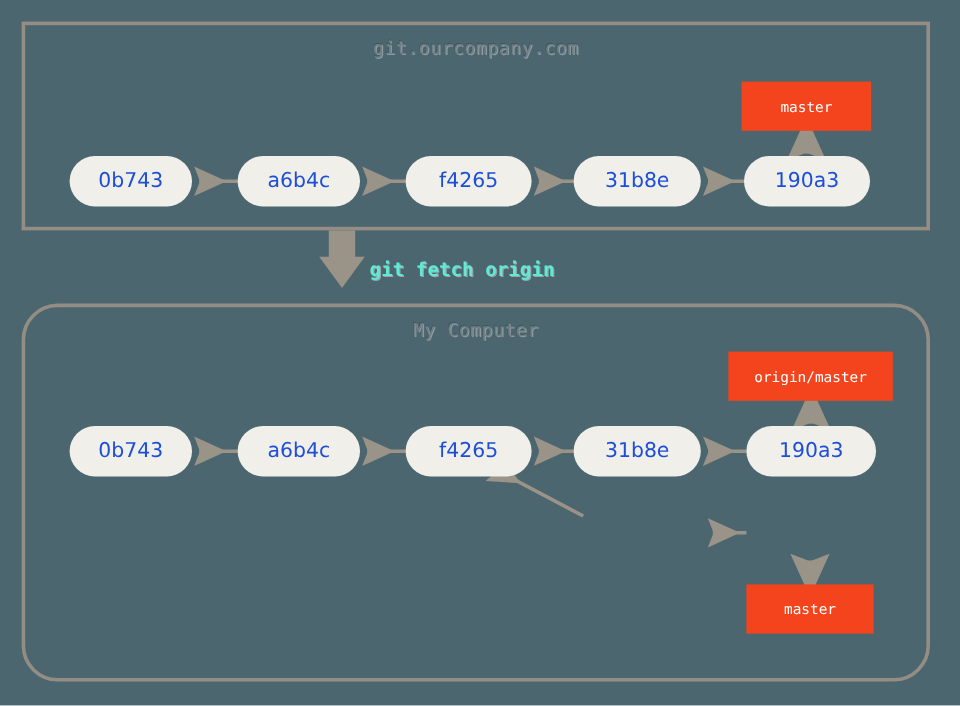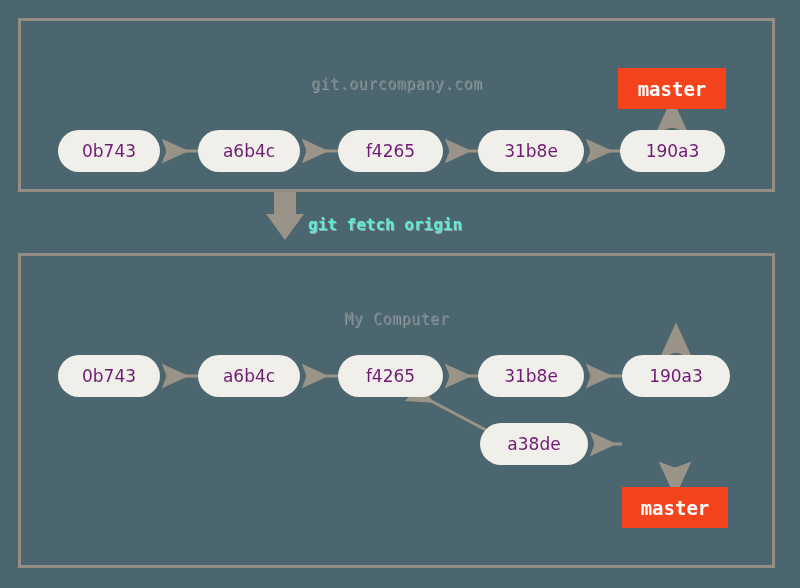--- a/index.html
+++ b/index.html
@@ -26,46 +26,44 @@
     position: absolute;
     width: 100%;
     text-align: center;
     top: 10px;
     left: 0;
     color: #6f7f84;
     font-family: "DejaVu Sans Mono", "Liberation Mono", monospace;
     font-size: 15px;
     letter-spacing: 0.5px;
     text-shadow: 1px 1px 0 #8d9ba0, -0.5px -0.5px 0 #3e555e;
-    margin-top: 44px;
   }
   .commit {
     position: absolute;
     height: 42px;
     background: #f0efe9;
     border-radius: 21px;
     display: flex;
     align-items: center;
     justify-content: center;
-    color: #701a75;
+    color: #1d4ed8;
     font-family: "DejaVu Sans", "Liberation Sans", sans-serif;
     font-size: 17px;
     box-sizing: border-box;
   }
   .ref-box {
     position: absolute;
     background: #f4441d;
     display: flex;
     align-items: center;
     justify-content: center;
     color: #ffffff;
     font-family: "DejaVu Sans Mono", "Liberation Mono", monospace;
-    font-size: 19px;
+    font-size: 12px;
     box-sizing: border-box;
-    font-weight: bold;
   }
   .cmd-label {
     position: absolute;
     color: #5eead4;
     font-family: "DejaVu Sans Mono", "Liberation Mono", monospace;
     font-size: 16px;
     font-weight: bold;
     text-shadow: 1px 1px 0 #9aa4a7;
     white-space: nowrap;
   }
@@ -80,21 +78,21 @@
 </style>
 </head>
 <body>
 
 <div id="canvas">
 
   <div class="panel" style="left:18px; top:18px; width:757px; height:174px;">
     <div class="panel-title">git.ourcompany.com</div>
   </div>
 
-  <div class="panel" style="left:18px; top:253px; width:757px; height:315px;">
+  <div class="panel" style="left:18px; top:253px; width:757px; height:315px;border-radius:30px;">
     <div class="panel-title">My Computer</div>
   </div>
 
   <svg class="edges" viewBox="0 0 800 588" xmlns="http://www.w3.org/2000/svg">
     <defs>
       <marker id="ah" markerWidth="9" markerHeight="9" refX="7.6" refY="4.5" orient="auto" markerUnits="strokeWidth">
         <path d="M0,4.5 L9,0.4 L7.4,4.5 L9,8.6 Z" fill="#9a9387"></path>
       </marker>
       <marker id="ah2" markerWidth="9" markerHeight="9" refX="7.6" refY="4.5" orient="auto" markerUnits="strokeWidth">
         <path d="M0,4.5 L9,0.4 L7.4,4.5 L9,8.6 Z" fill="#9a9387"></path>
@@ -134,17 +132,17 @@
   <div class="commit" style="left:478px; top:130px; width:106px;">31b8e</div>
   <div class="commit" style="left:620px; top:130px; width:105px;">190a3</div>
 
   <div class="ref-box" style="left:618px; top:68px; width:108px; height:41px;">master</div>
 
   <div class="commit" style="left:58px;  top:355px; width:102px;">0b743</div>
   <div class="commit" style="left:198px; top:355px; width:102px;">a6b4c</div>
   <div class="commit" style="left:338px; top:355px; width:105px;">f4265</div>
   <div class="commit" style="left:478px; top:355px; width:106px;">31b8e</div>
   <div class="commit" style="left:622px; top:355px; width:108px;">190a3</div>
-  <div class="commit" style="left:480px; top:423px; width:108px;">a38de</div>
 
+  <div class="ref-box" style="left:607px; top:293px; width:137px; height:41px;">origin/master</div>
   <div class="ref-box" style="left:622px; top:487px; width:106px; height:41px;">master</div>
 
 </div>
 
 </body></html>

